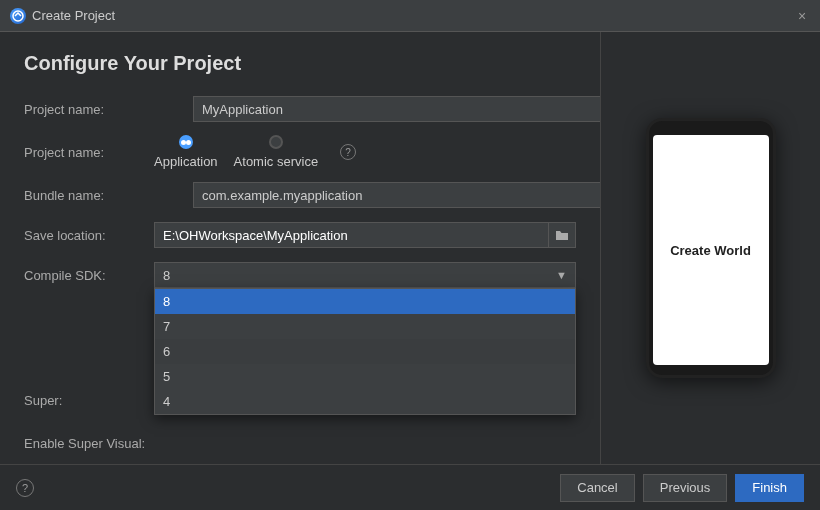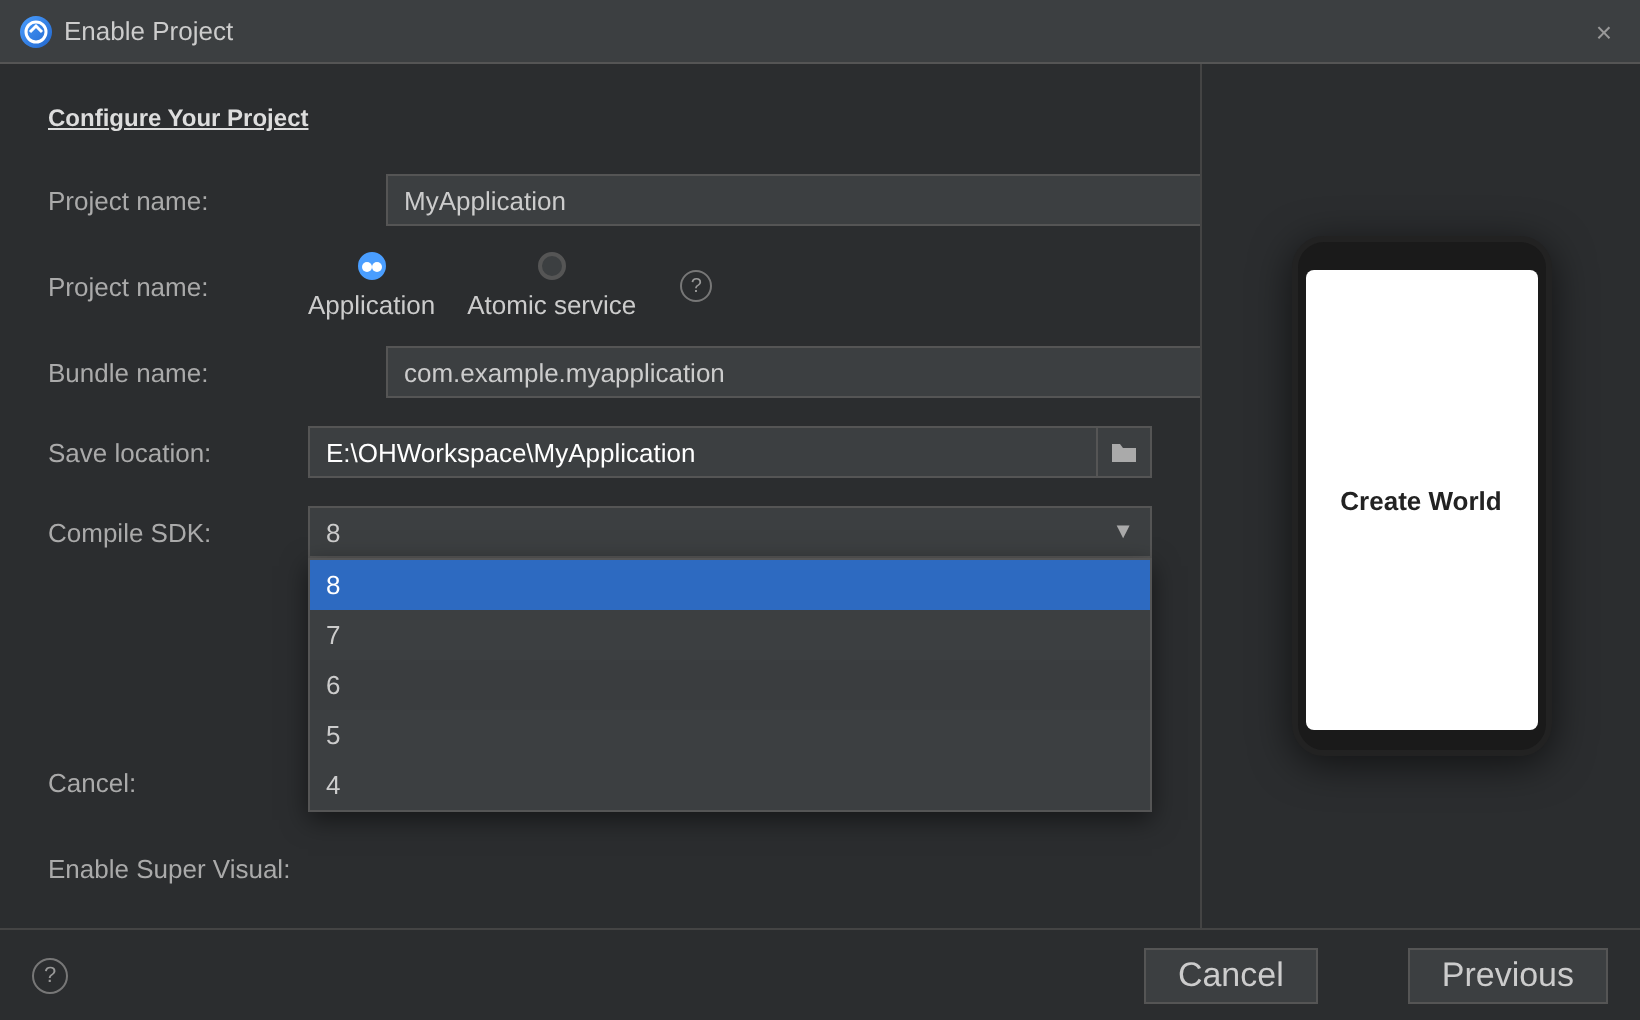--- a/index.html
+++ b/index.html
@@ -64,25 +64,24 @@
       flex: 1;
       overflow: hidden;
     }
     .left-panel {
       flex: 1;
       padding: 20px 24px;
       overflow-y: auto;
       position: relative;
     }
     .section-title {
-      font-size: 12px;
+      font-size: 20px;
       color: #ddd;
       font-weight: 600;
       margin-bottom: 20px;
-      text-decoration: underline;
     }
     .form-row {
       display: flex;
       align-items: center;
       margin-bottom: 12px;
       min-height: 28px;
     }
     .form-label {
       width: 130px;
       color: #aaa;
@@ -262,28 +261,27 @@
     .footer-left {
       display: flex;
       align-items: center;
     }
     .footer-right {
       display: flex;
       gap: 8px;
     }
     .btn {
       padding: 5px 16px;
-      font-size: 17px;
+      font-size: 13px;
       cursor: pointer;
       border: 1px solid #555;
       height: 28px;
       display: flex;
       align-items: center;
       justify-content: center;
-      margin-left: 37px;
     }
     .btn-default {
       background: #3c3f41;
       color: #ccc;
     }
     .btn-primary {
       background: #2d6ac1;
       color: white;
       border-color: #2d6ac1;
     }
@@ -312,21 +310,21 @@
 <div class="dialog">
 
   <div class="title-bar">
     <div class="title-bar-left">
       <div class="title-icon">
         <svg width="12" height="12" viewBox="0 0 12 12">
           <circle cx="6" cy="6" r="5" fill="none" stroke="white" stroke-width="1.5"></circle>
           <path d="M3 6 L6 3 L9 6" fill="none" stroke="white" stroke-width="1.5"></path>
         </svg>
       </div>
-      <span class="title-text">Enable Project</span>
+      <span class="title-text">Create Project</span>
     </div>
     <div class="close-btn">×</div>
   </div>
 
   <div class="dialog-body">
 
     <div class="left-panel">
       <div class="section-title">Configure Your Project</div>
 
       <div class="form-row">
@@ -384,21 +382,21 @@
             <div class="dropdown-item active">8</div>
             <div class="dropdown-item">7</div>
             <div class="dropdown-item" style="background:#3a3d3f;">6</div>
             <div class="dropdown-item">5</div>
             <div class="dropdown-item">4</div>
           </div>
         </div>
       </div>
 
       <div class="form-row model-row" style="margin-top: 100px;">
-        <label class="form-label model-label">Cancel:</label>
+        <label class="form-label model-label">Super:</label>
         <div class="form-control"></div>
       </div>
 
       <div class="form-row">
         <label class="form-label">Enable Super Visual:</label>
         <div class="form-control"></div>
       </div>
 
       <div class="form-row">
 
@@ -418,15 +416,16 @@
 
   <div class="dialog-footer">
     <div class="footer-left">
       <div class="help-circle">
         <span>?</span>
       </div>
     </div>
     <div class="footer-right">
       <button class="btn btn-default">Cancel</button>
       <button class="btn btn-default">Previous</button>
+      <button class="btn btn-primary">Finish</button>
     </div>
   </div>
 </div>
 
 </body></html>

